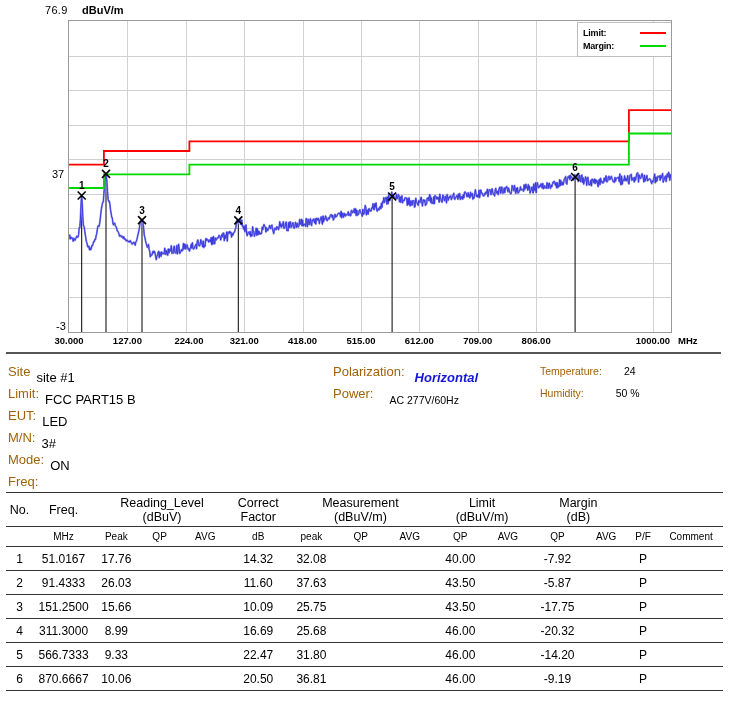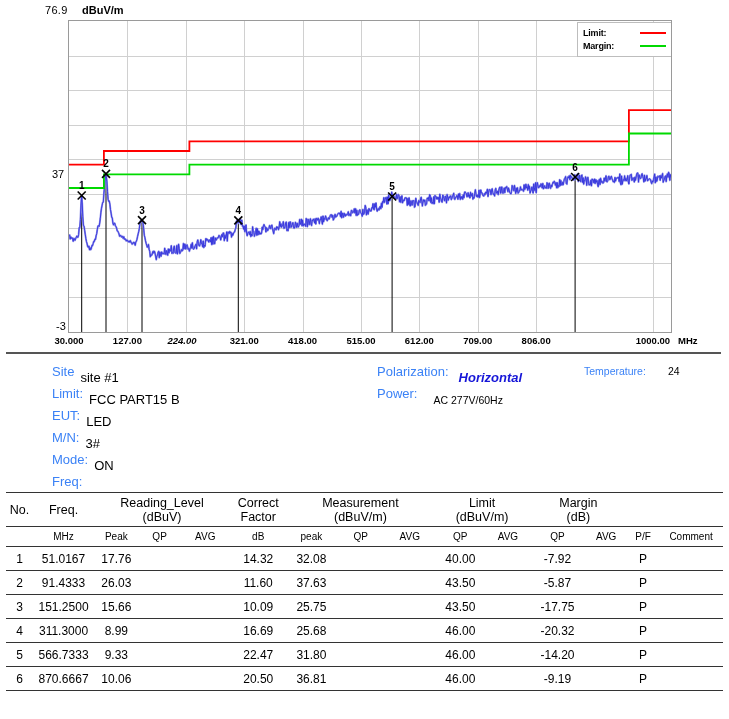--- a/index.html
+++ b/index.html
@@ -121,21 +121,21 @@
   #info-col-mid   { left: 333px; }
   #info-col-right { left: 540px; }
   .info-line {
     height: 22px;
     font-size: 13px;
     color: #000;
     white-space: nowrap;
     display: flex;
     align-items: center;
   }
-  .info-line .lbl { color: #3b82f6; margin-left: 44px; }
+  .info-line .lbl { color: #a16207; }
   .info-line .val { margin-left: 6px; margin-top: 13px; }
   .val-emph {
     color: #1616d8;
     font-weight: bold;
     font-style: italic;
     font-size: 13px;
   }
   .val-small { font-size: 10.5px; }
   .info-line.small { font-size: 10.5px; height: 22px; }
   .info-line.small .lbl { font-size: 10.5px; }
@@ -275,21 +275,21 @@
         <div class="legend-row">
           <span class="legend-label">Margin:</span>
           <span class="legend-swatch" id="sw-margin" style="background: rgb(0, 217, 0);"></span>
         </div>
       </div>
     </div>
 
     <div id="x-tick-labels">
         <div class="x-tick" style="left: 69px;">30.000</div>
         <div class="x-tick" style="left: 127.394px;">127.00</div>
-        <div class="x-tick" style="left: 182px; font-style: italic;">224.00</div>
+        <div class="x-tick" style="left: 189px;">224.00</div>
         <div class="x-tick" style="left: 244.182px;">321.00</div>
         <div class="x-tick" style="left: 302.576px;">418.00</div>
         <div class="x-tick" style="left: 360.97px;">515.00</div>
         <div class="x-tick" style="left: 419.364px;">612.00</div>
         <div class="x-tick" style="left: 477.758px;">709.00</div>
         <div class="x-tick" style="left: 536.152px;">806.00</div>
         <div class="x-tick" style="left: 652.94px;">1000.00</div>
       </div>
     <div id="x-unit">MHz</div>
   </div>
@@ -332,20 +332,24 @@
       <div class="info-line">
         <span class="lbl">Power:</span>
         <span class="val val-small" style="margin-left:16px">AC 277V/60Hz</span>
       </div>
     </div>
 
     <div class="info-col" id="info-col-right">
       <div class="info-line small">
         <span class="lbl">Temperature:</span>
         <span class="rt-val">24</span>
+      </div>
+      <div class="info-line small">
+        <span class="lbl">Humidity:</span>
+        <span class="rt-val" style="margin-left:32px">50 %</span>
       </div>
     </div>
   </div>
 
   <div id="table-wrap">
     <table id="results">
       <thead>
         <tr class="hdr-main">
           <td class="c-no">
             <div class="grp-head">No.</div>

